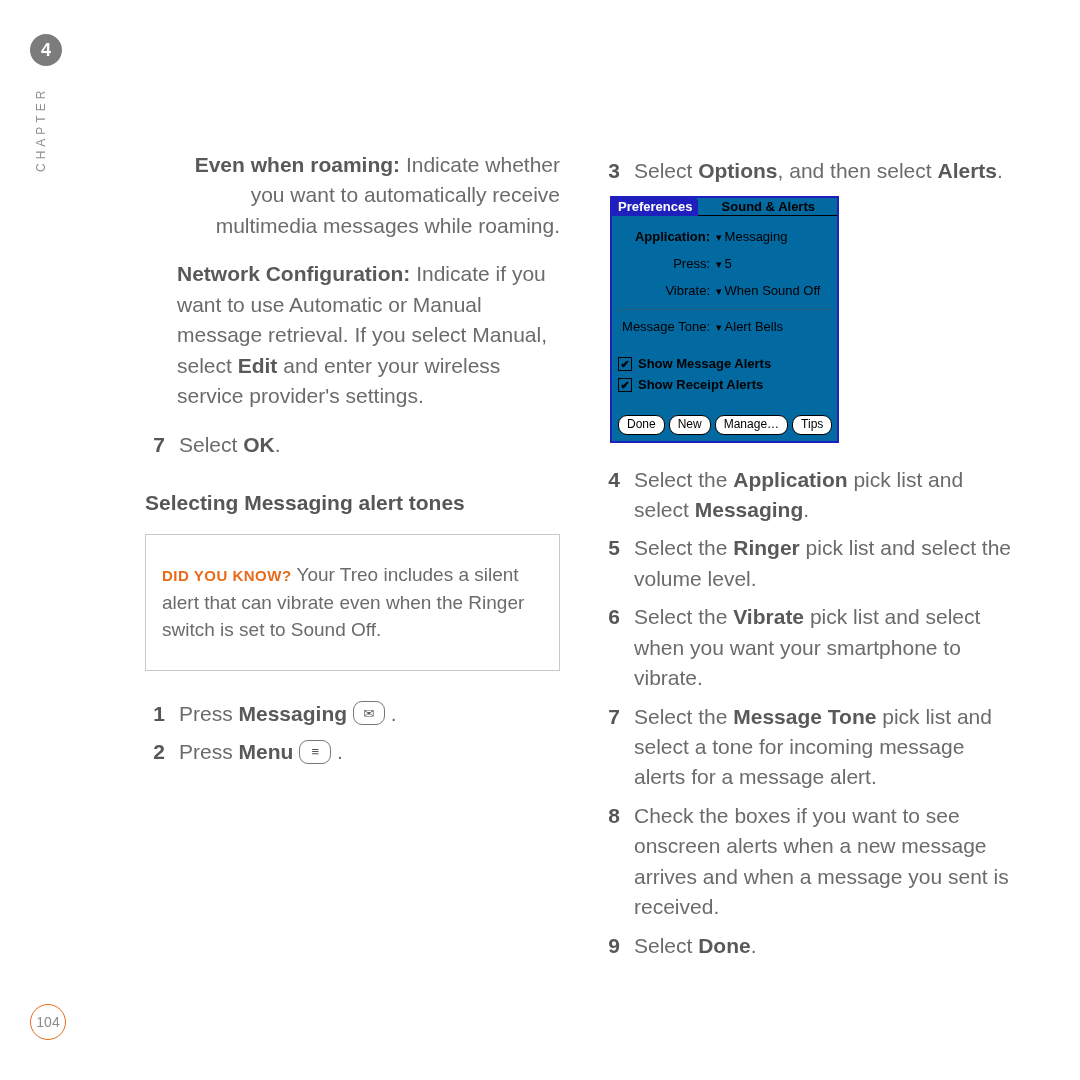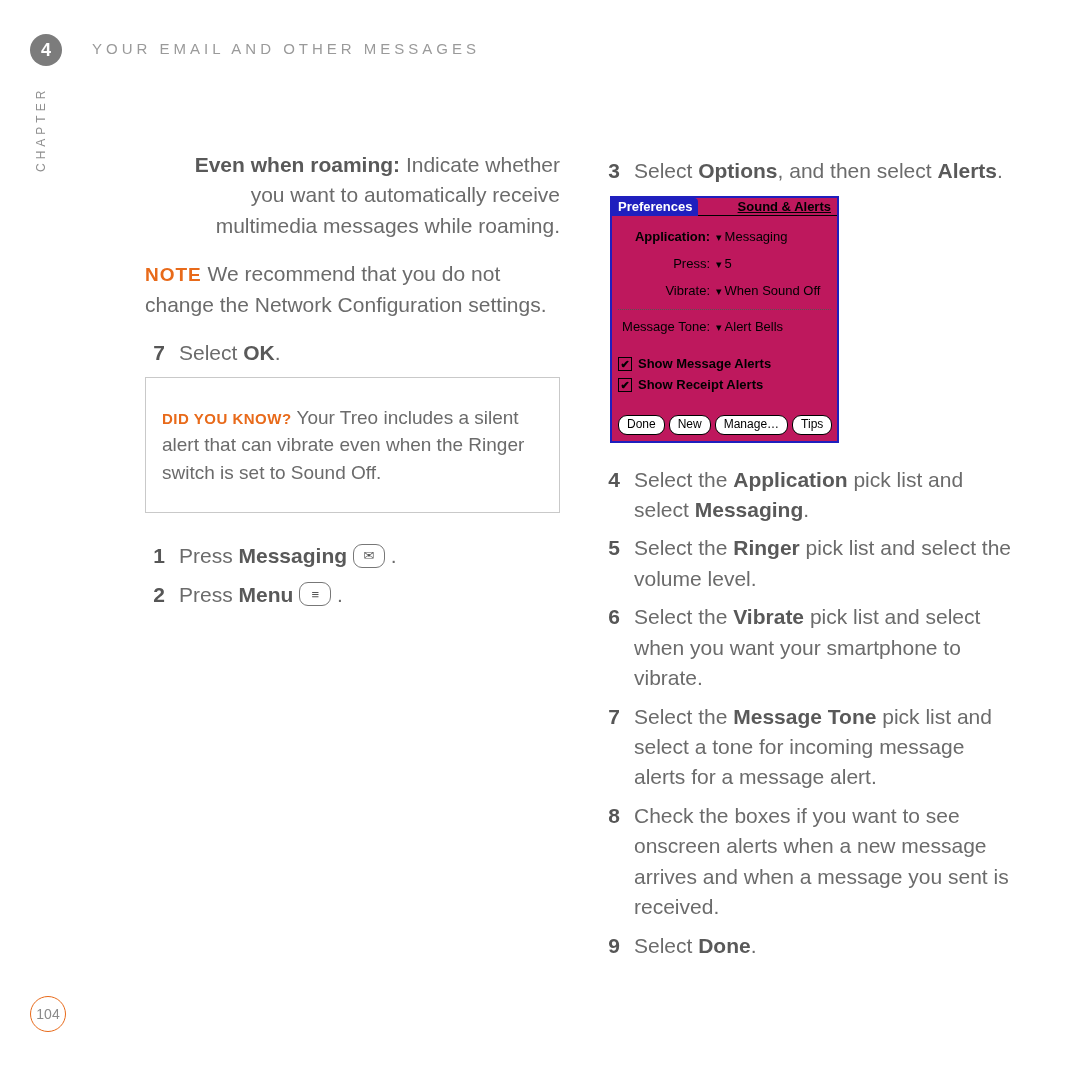--- a/index.html
+++ b/index.html
@@ -122,47 +122,46 @@
     top: -2px;
   }
 
   
   .palm {
     width: 225px;
     border: 2px solid #1f1fbe;
     font-family: Arial, sans-serif;
     font-size: 13px;
     color: #000;
-    background: #be185d;
+    background: #0369a1;
     margin: 10px 0 22px 10px;
   }
   .palm-titlebar {
     display: flex;
     align-items: stretch;
     height: 18px;
   }
   .palm-titlebar .tab {
     background: #1f1fbe;
     color: #fff;
     font-weight: 700;
     padding: 0 6px;
     display: flex;
     align-items: center;
     border-top-right-radius: 4px;
   }
   .palm-titlebar .rest {
     flex: 1;
     text-align: right;
-    padding: 0 6px;
+    padding: 0 22px;
     border-bottom: 1.5px solid #000;
     display: flex;
     align-items: center;
     justify-content: flex-end;
     font-weight: 600;
-    text-decoration: underline;
   }
   .palm-body { padding: 4px 6px 6px 6px; }
   .palm-row {
     display: flex;
     gap: 6px;
     margin: 8px 0;
     align-items: baseline;
   }
   .palm-row .lbl { width: 92px; text-align: right; font-weight: 400; }
   .palm-row .lbl.bold { font-weight: 700; }
@@ -180,61 +179,61 @@
     padding: 0 8px;
     height: 18px;
     display:flex; align-items:center;
     font-size: 12px;
     background:#fff;
   }
 
   .page-num {
     position: absolute;
     left: 30px;
-    bottom: 48px;
+    bottom: 40px;
     width: 34px;
     height: 34px;
     border: 1.5px solid #e86a1a;
     border-radius: 50%;
     display:flex;
     align-items:center;
     justify-content:center;
     font-size: 14px;
     color: #8a8a8a;
   }
 </style>
 </head>
 <body>
 
 <div class="page">
 
   <div class="chapter-badge">
     <span>4</span>
   </div>
-  <div class="header-title">YOUR EMAIL AND OTHER MESSAGES</div>
   <div class="side-chapter">CHAPTER</div>
 
   <div class="col left">
 
     <p class="para" style="margin-left:32px;text-align:right;">
       <strong>Even when roaming:</strong><span> Indicate whether you want to automatically receive multimedia messages while roaming.</span>
     </p>
 
-
-    <p class="para">
-      <span class="note-lead">NOTE</span><span>  We recommend that you do not change the Network Configuration settings.</span>
+    <p class="para" style="margin-left:32px;">
+      <strong>Network Configuration:</strong><span> Indicate if you want to use Automatic or Manual message retrieval. If you select Manual, select </span><strong>Edit</strong><span> and enter your wireless service provider's settings.</span>
     </p>
 
+
     <div class="num-step">
       <div class="n">7</div>
       <div class="t">
         <span>Select </span><strong>OK</strong><span>.</span>
       </div>
     </div>
 
+    <div class="subhead">Selecting Messaging alert tones</div>
 
     <div class="didyou-box">
       <span class="didyou-lead">DID YOU KNOW?</span><span>  Your Treo includes a silent alert that can vibrate even when the Ringer switch is set to Sound Off.</span>
     </div>
 
     <div class="num-step">
       <div class="n">1</div>
       <div class="t">
         <span>Press </span><strong>Messaging</strong><span>  </span><span class="icon-key">✉</span><span> .</span>
       </div>

